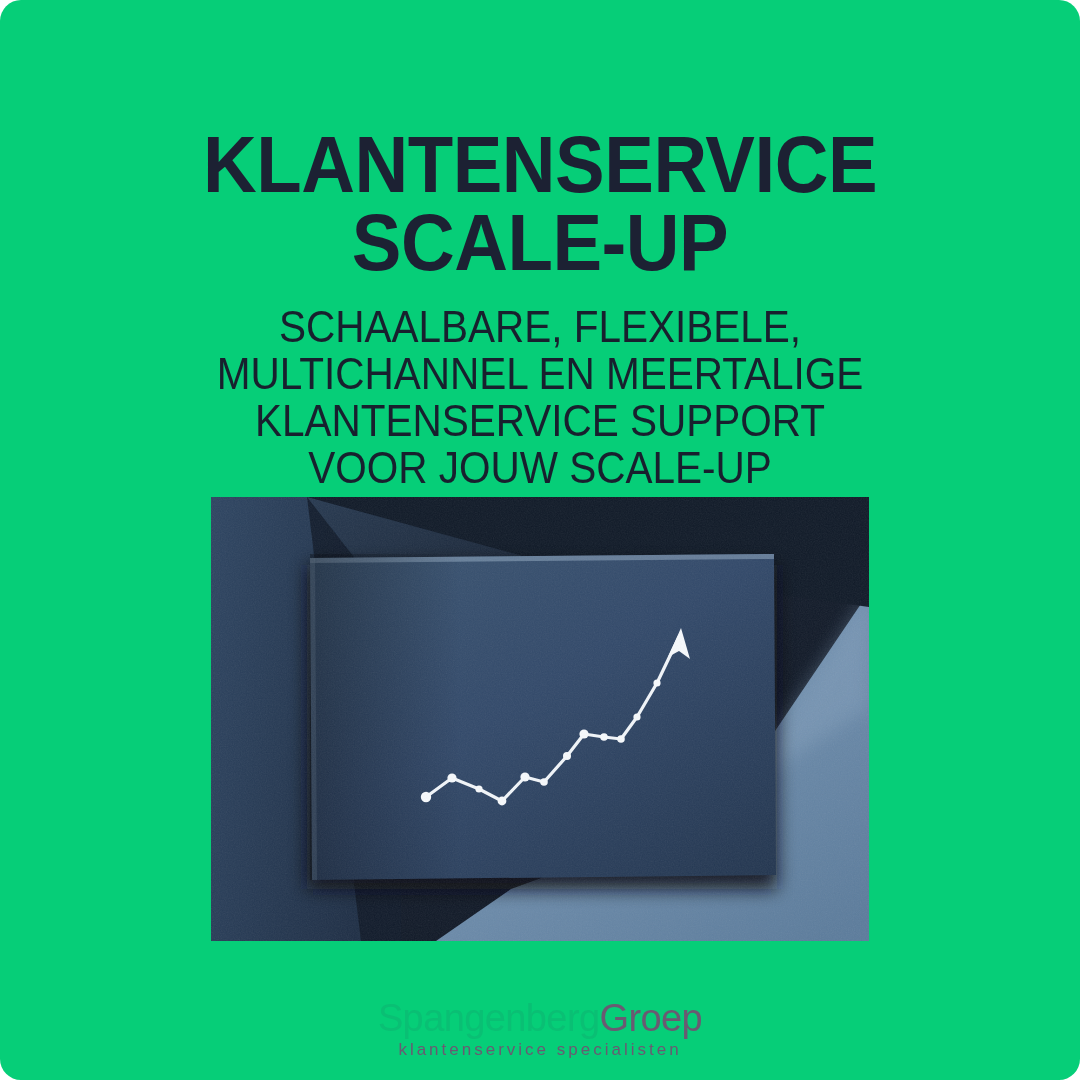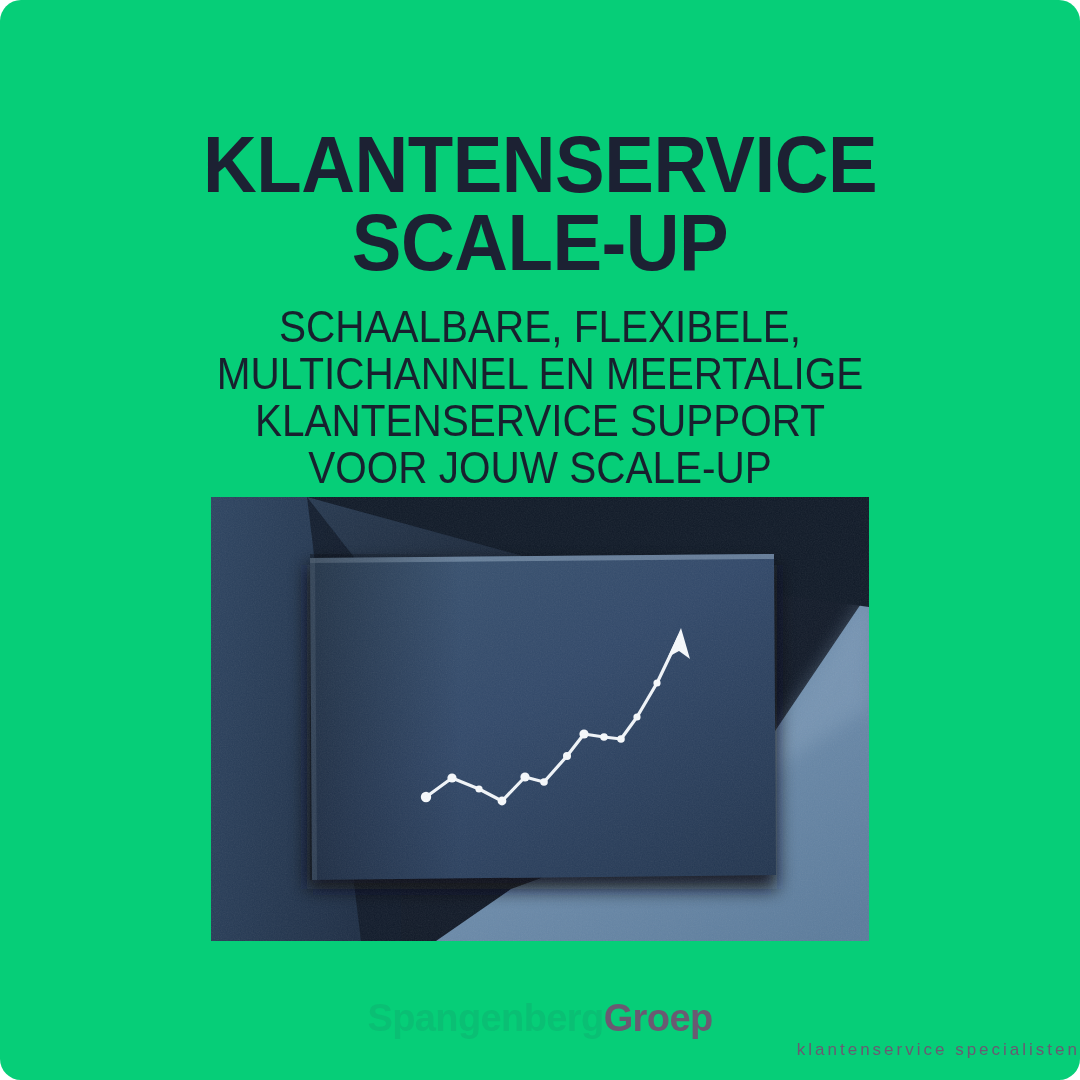--- a/index.html
+++ b/index.html
@@ -71,34 +71,33 @@
     position: absolute;
     left: 0;
     top: 998px;
     width: 1080px;
     text-align: center;
   }
   .logo-word {
     font-family: "Liberation Sans", sans-serif;
     font-size: 38px;
     line-height: 40px;
-    font-weight: 700;
+    font-weight: 400;
     letter-spacing: -0.6px;
   }
   .logo-a { color: #0ABF74; }
   .logo-b { color: #6A5A72; }
   .logo-tag {
     margin-top: 2px;
     font-family: "Liberation Sans", sans-serif;
     font-size: 17px;
     line-height: 20px;
     font-weight: 400;
     letter-spacing: 3.0px;
     color: #6A5A72;
-    text-align: right;
   }
 </style>
 </head>
 <body>
 
 <div id="poster">
 
   <h1 class="headline">KLANTENSERVICE
 SCALE-UP</h1>
 

